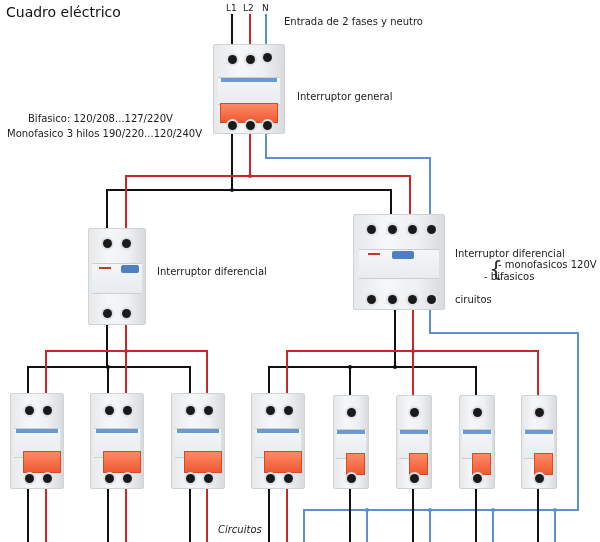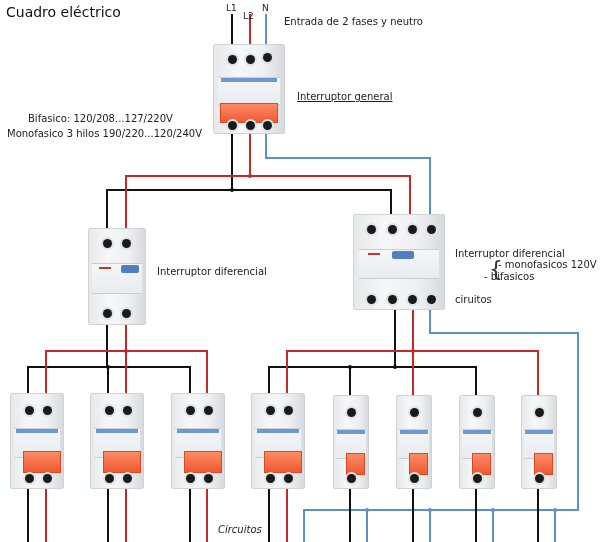--- a/index.html
+++ b/index.html
@@ -90,39 +90,39 @@
   </g>
   <g fill="#5b8fd0">
     <circle cx="367" cy="510" r="2"></circle>
     <circle cx="430" cy="510" r="2"></circle>
     <circle cx="493" cy="510" r="2"></circle>
     <circle cx="555" cy="510" r="2"></circle>
   </g>
 </svg>
 
 <div class="term-lbl" style="left:226px;top:3px;">L1</div>
-<div class="term-lbl" style="left:243px;top:11px;">L2</div>
+<div class="term-lbl" style="left:243px;top:3px;">L2</div>
 <div class="term-lbl" style="left:262px;top:3px;">N</div>
 <div class="lbl" style="left:284px;top:15px;">Entrada de 2 fases y neutro</div>
 
 <div class="lbl" style="left:28px;top:112px;">Bifasico: 120/208...127/220V</div>
 <div class="lbl" style="left:7px;top:127px;">Monofasico 3 hilos 190/220...120/240V</div>
 
 <div class="brk" style="left:213px;top:44px;width:72px;height:90px;">
   <div class="hole" style="left:14px;top:10px;"></div>
   <div class="hole" style="left:32px;top:10px;"></div>
   <div class="hole" style="left:49px;top:8px;"></div>
   <div class="face"></div>
   <div class="brand"></div>
   <div class="lever" style="left:6px;right:6px;top:58px;height:20px;"></div>
   <div class="hole" style="left:14px;top:76px;"></div>
   <div class="hole" style="left:32px;top:76px;"></div>
   <div class="hole" style="left:49px;top:76px;"></div>
 </div>
-<div class="lbl" style="left:297px;top:90px;text-decoration:underline;">Interruptor general</div>
+<div class="lbl" style="left:297px;top:90px;">Interruptor general</div>
 
 <div class="brk" style="left:88px;top:228px;width:58px;height:97px;">
   <div class="hole" style="left:14px;top:10px;"></div>
   <div class="hole" style="left:33px;top:10px;"></div>
   <div class="face"></div>
   <div class="redmark" style="left:10px;top:38px;"></div>
   <div class="test" style="left:32px;top:36px;"></div>
   <div class="hole" style="left:14px;top:80px;"></div>
   <div class="hole" style="left:33px;top:80px;"></div>
 </div>

